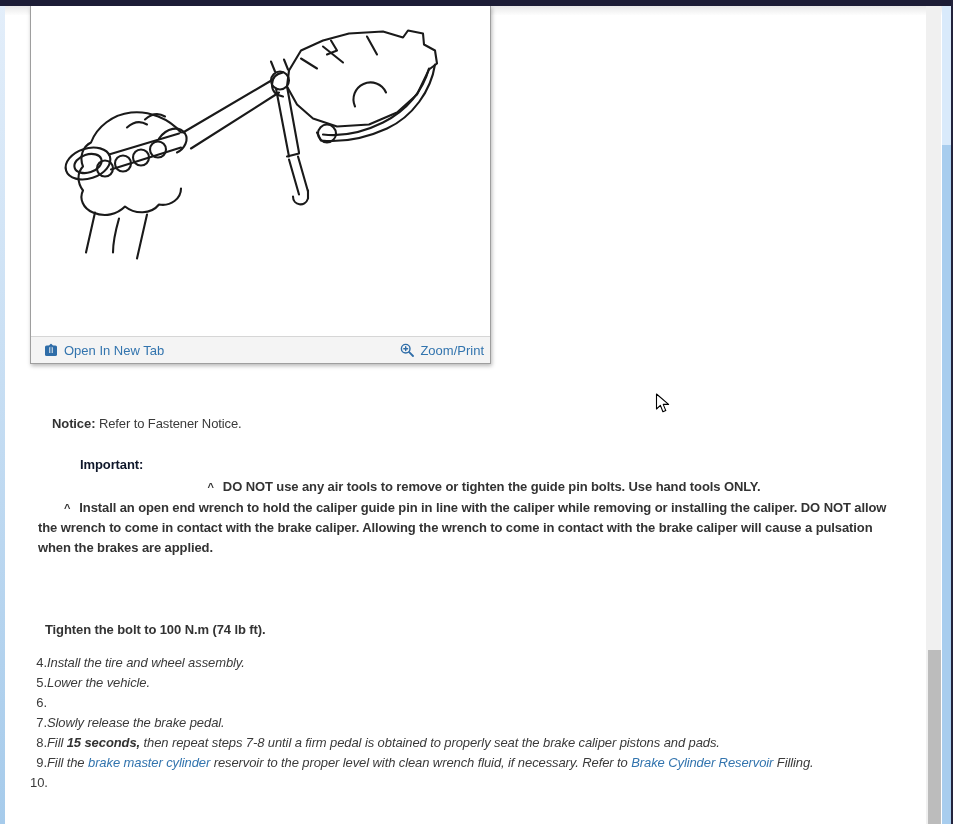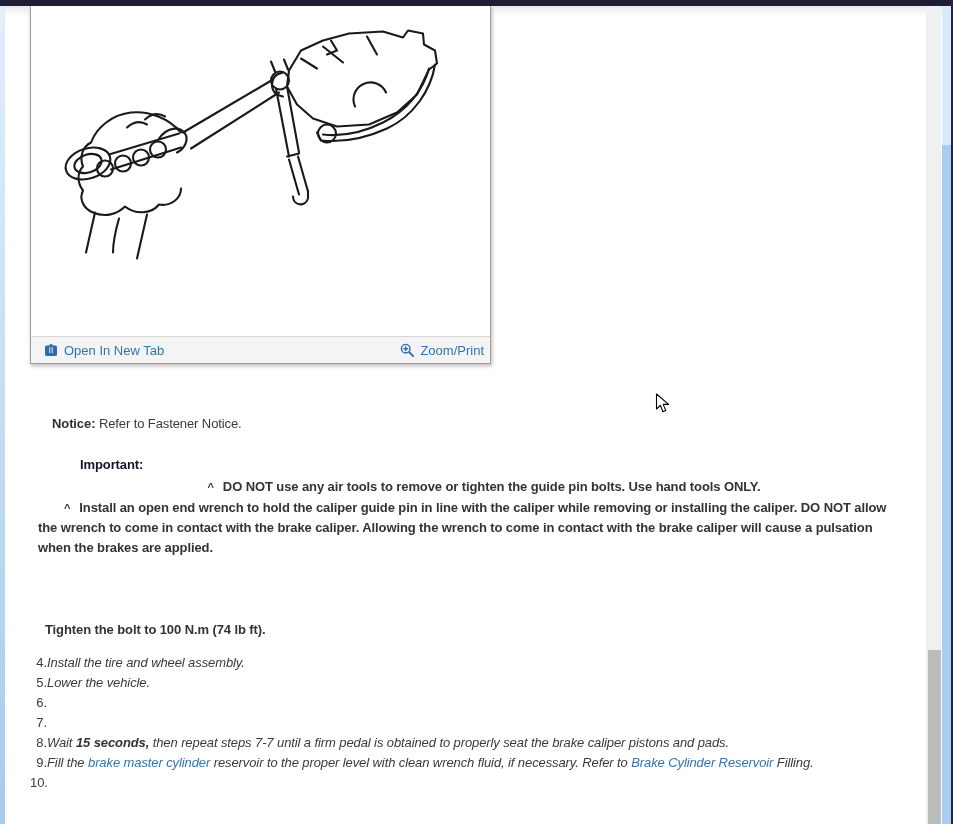--- a/index.html
+++ b/index.html
@@ -158,24 +158,25 @@
         </div>
         <div class="step">
           <span class="step-num">5.</span>
           <span class="step-text"><span>Lower the vehicle.</span></span>
         </div>
         <div class="step">
           <span class="step-num">6.</span>
         </div>
         <div class="step">
           <span class="step-num">7.</span>
+          <span class="step-text"><span>Slowly release the brake pedal.</span></span>
         </div>
         <div class="step">
           <span class="step-num">8.</span>
-          <span class="step-text"><span>Wait </span><span class="bold">15 seconds,</span><span> then repeat steps 7-7 until a firm pedal is obtained to properly seat the brake caliper pistons and pads.</span></span>
+          <span class="step-text"><span>Fill </span><span class="bold">15 seconds,</span><span> then repeat steps 7-8 until a firm pedal is obtained to properly seat the brake caliper pistons and pads.</span></span>
         </div>
         <div class="step">
           <span class="step-num">9.</span>
           <span class="step-text"><span> Fill the </span><a class="lnk" href="#">brake master cylinder</a><span> reservoir to the proper level with clean wrench fluid, if necessary. Refer to </span><a class="lnk" href="#">Brake Cylinder Reservoir</a><span> Filling.</span></span>
         </div>
         <div class="step">
           <span class="step-num">10.</span>
         </div>
       </div>
   </div>

